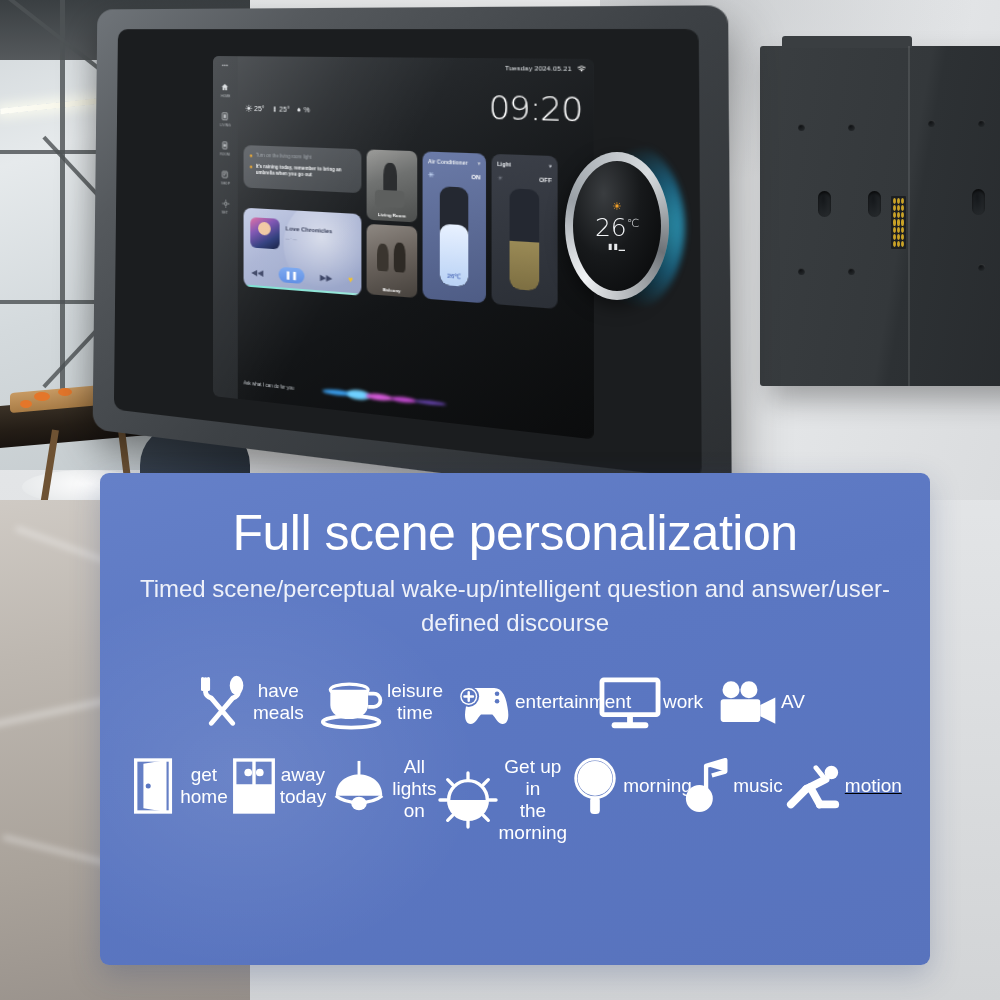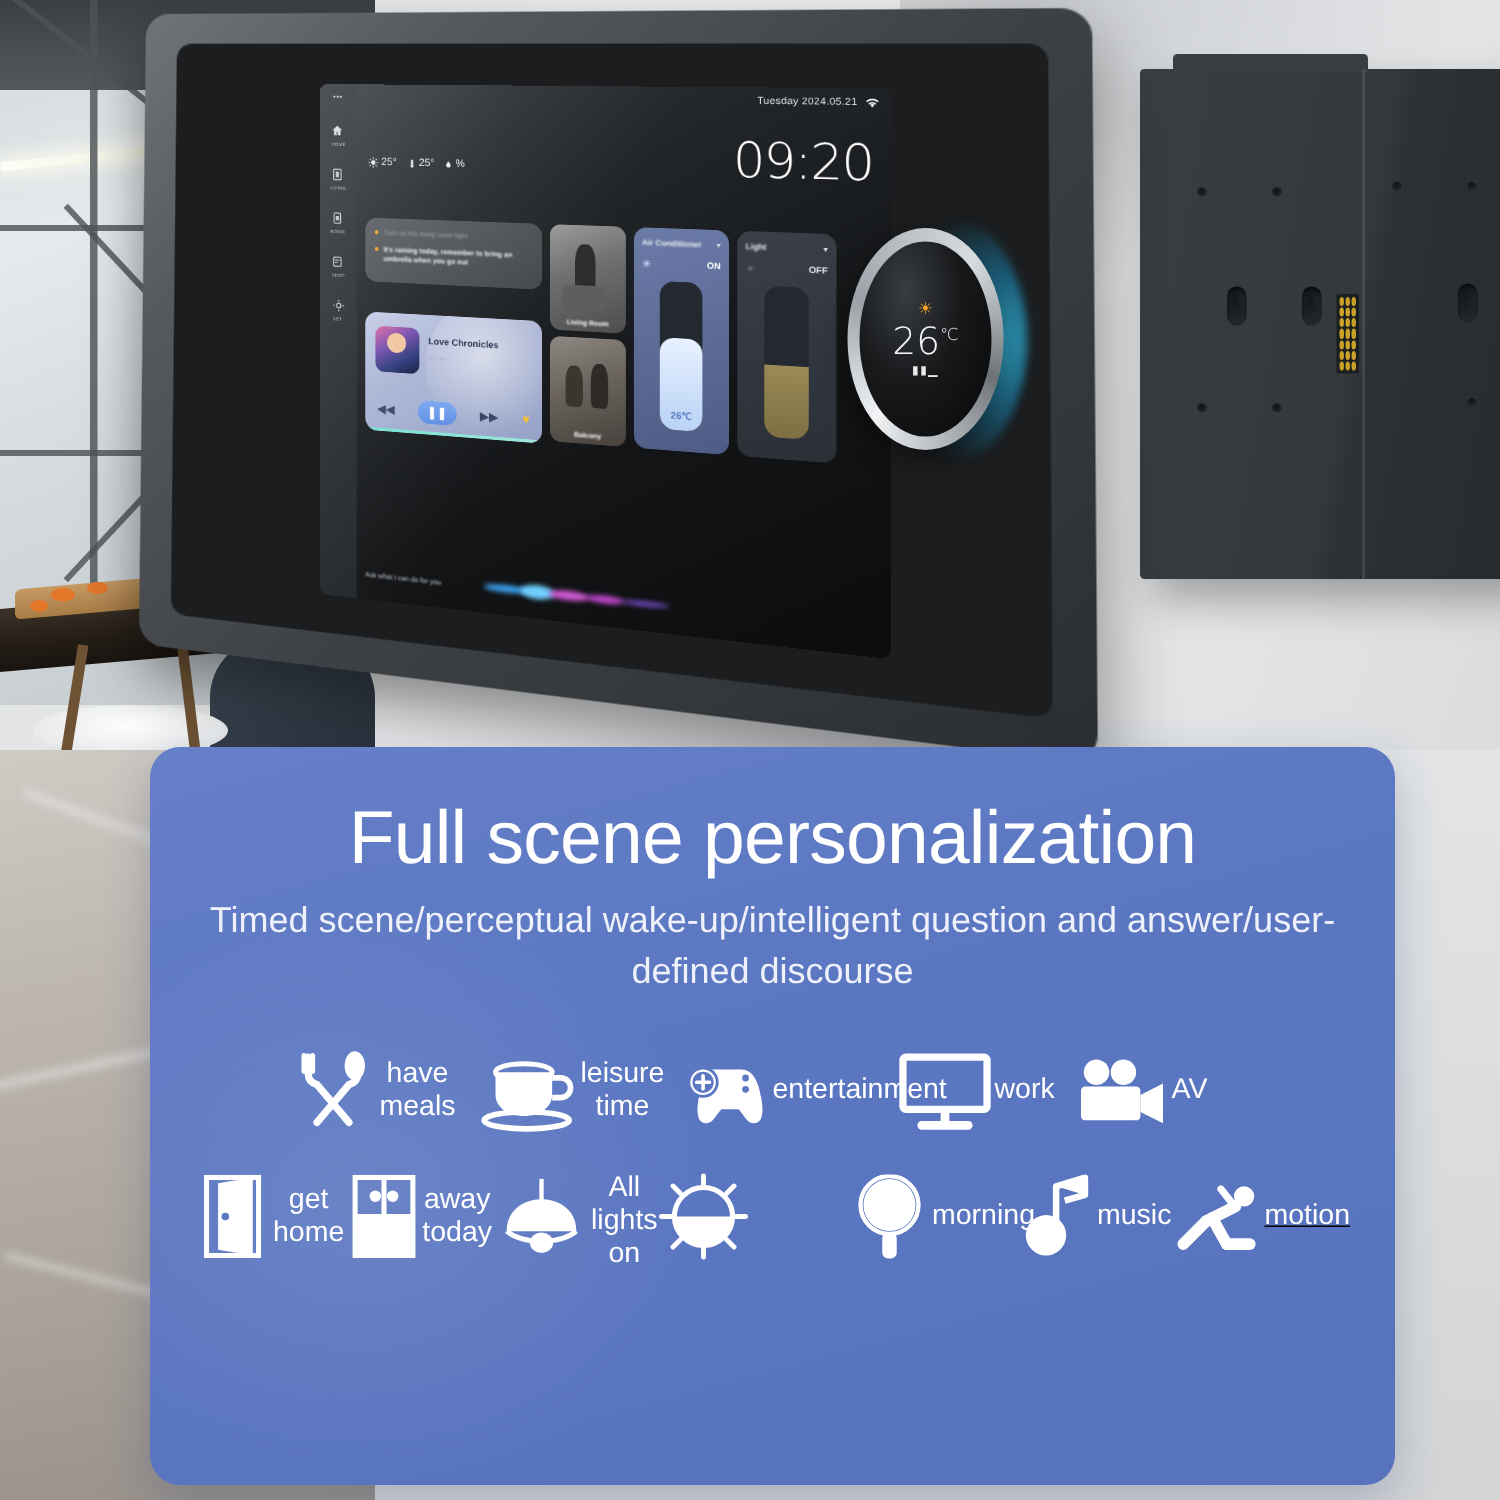--- a/index.html
+++ b/index.html
@@ -320,23 +320,23 @@
   }
   .pogo {
     position:absolute; left:131px; top:150px; width:15px; height:53px;
     background:#1c1f22; border-radius:1px;
     display:grid; grid-template-columns:repeat(3,1fr); gap:1px; padding:2px;
   }
   .pin { background:#c9a227; border-radius:50%; }
 
   
   #panel {
-    position:absolute; left:100px; top:498px; width:830px; height:492px;
+    position:absolute; left:100px; top:473px; width:830px; height:492px;
     background:linear-gradient(165deg,#6580c8 0%,#5b77c2 40%,#5873bd 100%);
-    border-radius:20px;
+    border-radius:9px;
     box-shadow:0 10px 30px rgba(40,60,110,.25);
     padding:34px 30px 0;
     text-align:center;
     overflow:hidden;
   }
   #panel::after {
     content:""; position:absolute; left:-120px; top:90px; width:520px; height:420px;
     background:radial-gradient(ellipse at center, rgba(255,255,255,.10), rgba(255,255,255,0) 65%);
     pointer-events:none;
   }
@@ -746,20 +746,22 @@
       <div class="cell" style="width:148px;">
         <span class="cell-ico">
           <svg width="62" height="60" viewBox="0 0 64 62">
             <circle cx="32" cy="31" r="20" fill="none" stroke="#fff" stroke-width="3.5"></circle>
             <path d="M12 31h40a20 20 0 0 1-40 0z" fill="#fff"></path>
             <g stroke="#fff" stroke-width="3.4" stroke-linecap="round">
               <path d="M32 3v7M32 52v7M3 31h7M54 31h7M11 10l5 5M48 47l5 5M53 10l-5 5M16 47l-5 5"></path>
             </g>
           </svg>
         </span>
+        <span class="cell-lbl">Get up in
+the morning</span>
       </div>
 
       <div class="cell" style="width:116px;">
         <span class="cell-ico">
           <svg width="56" height="58" viewBox="0 0 58 60">
             <circle cx="29" cy="21" r="18" fill="#fff"></circle>
             <circle cx="29" cy="21" r="20" fill="none" stroke="#fff" stroke-width="3"></circle>
             <rect x="24" y="40" width="10" height="18" rx="4" fill="#fff"></rect>
           </svg>
         </span>

